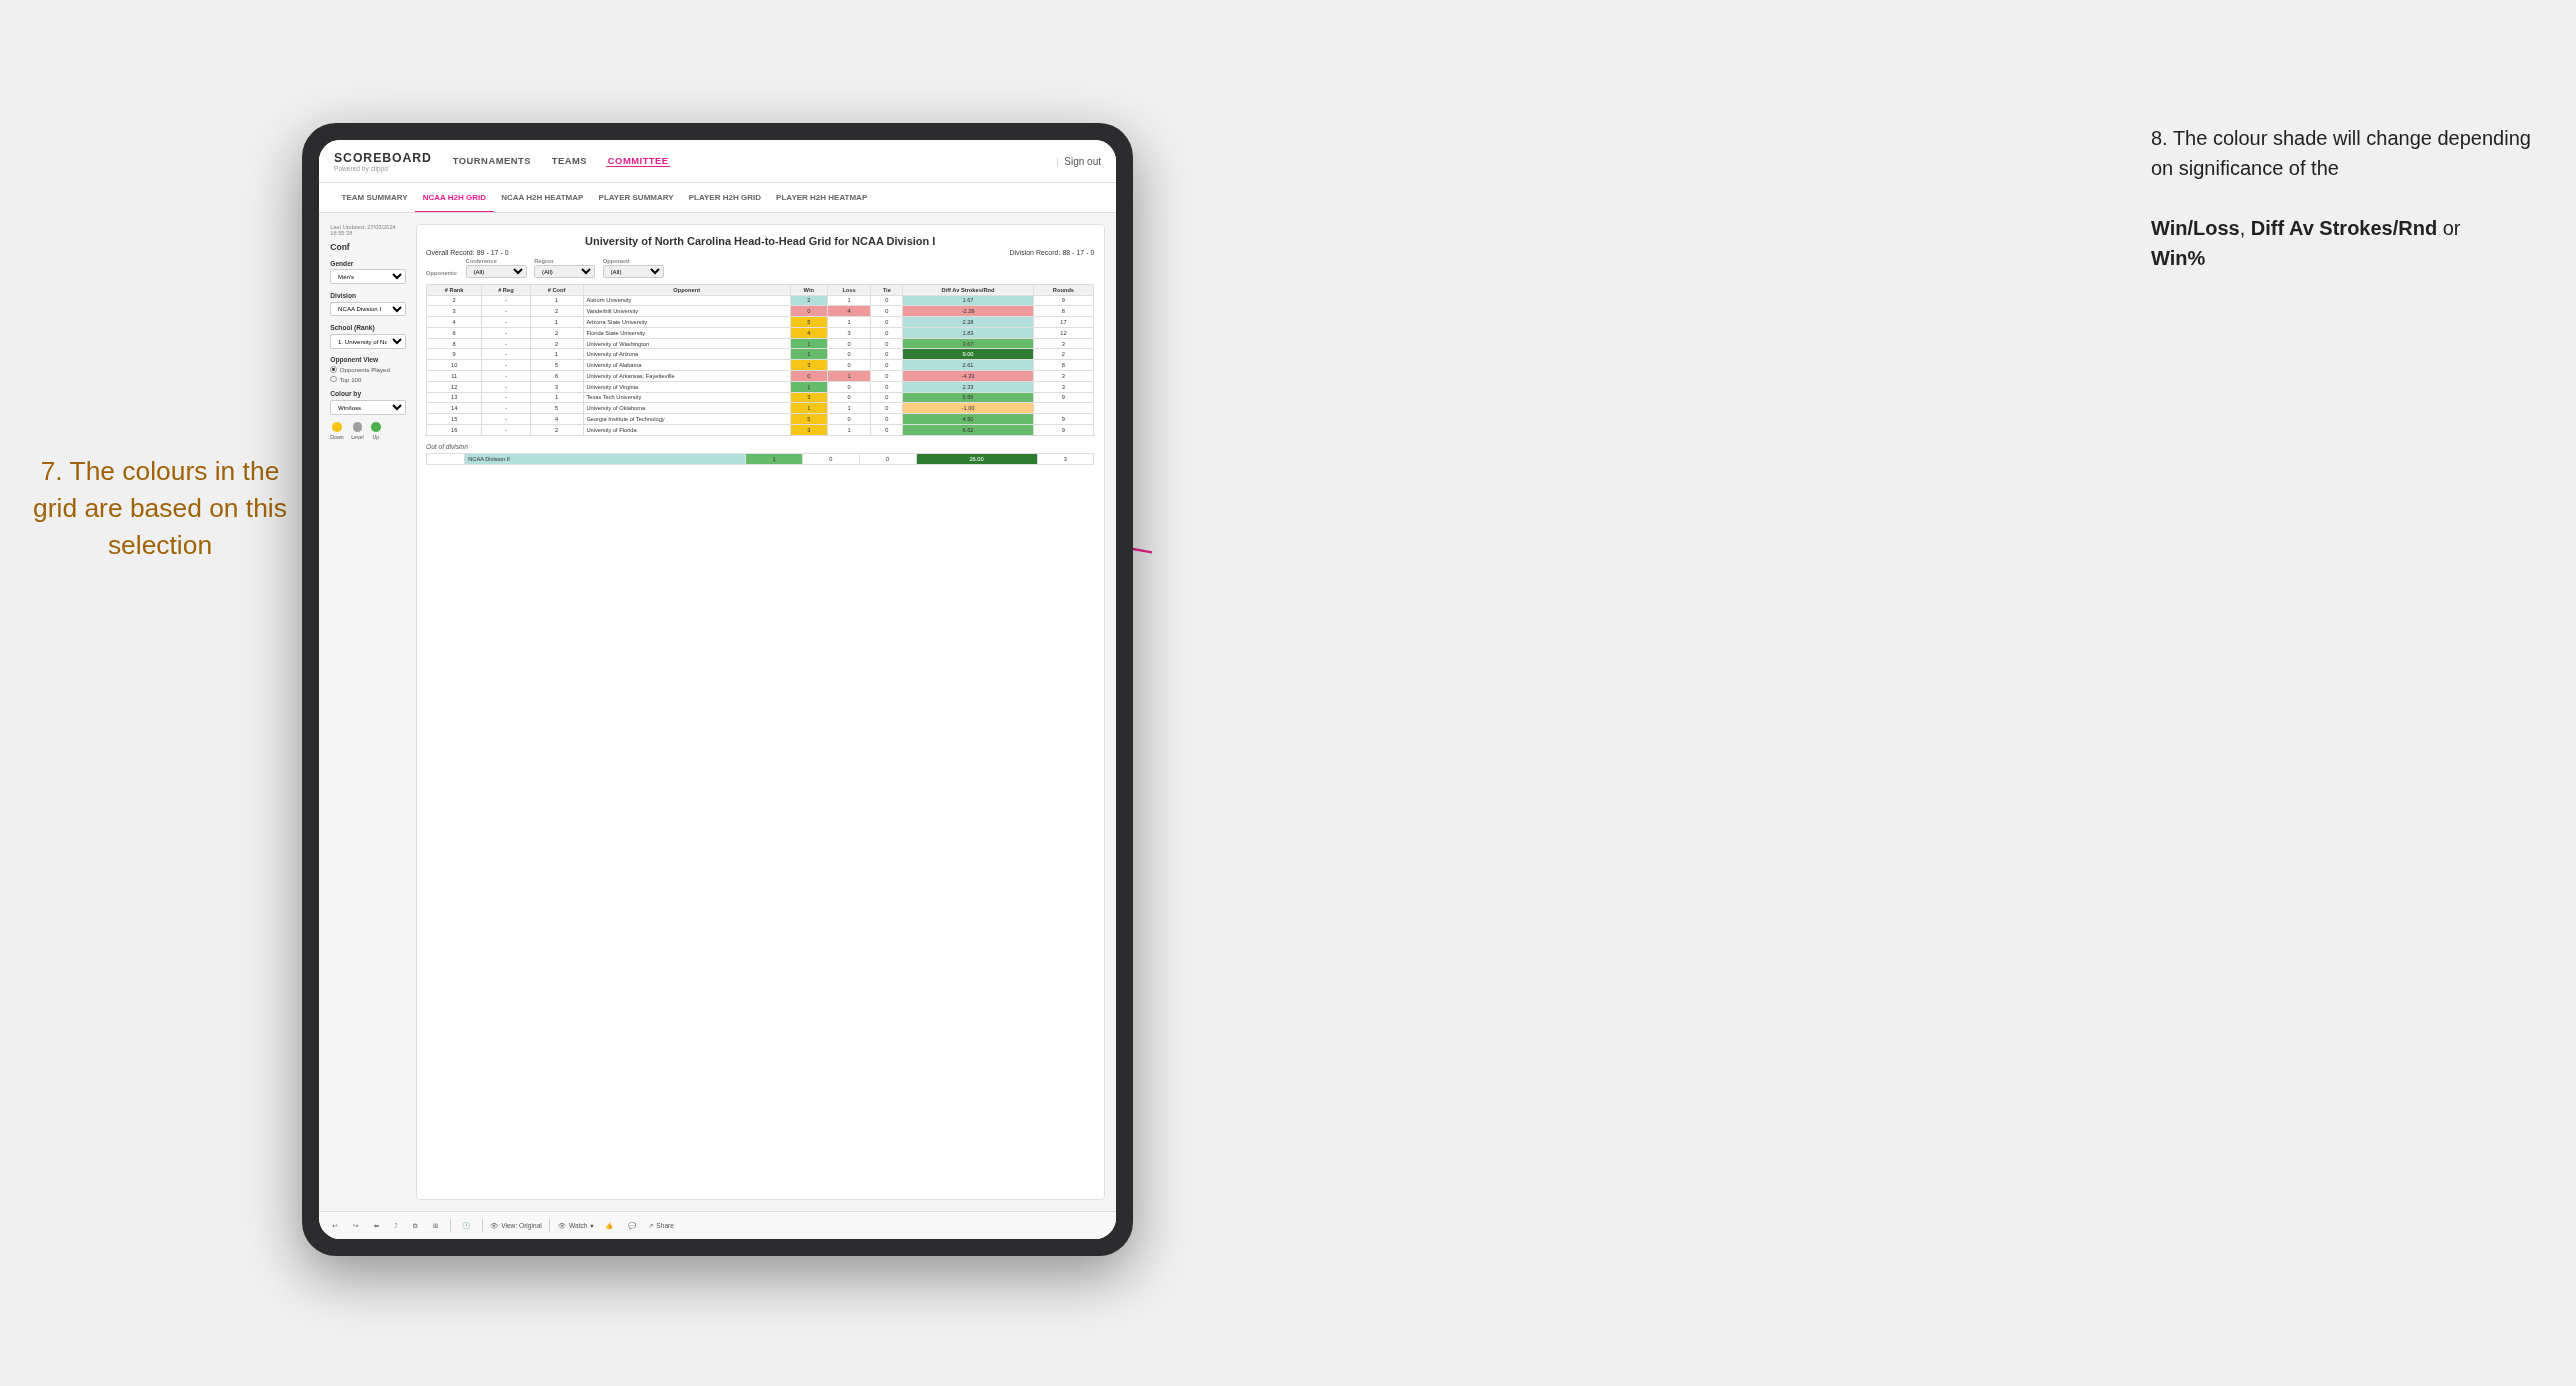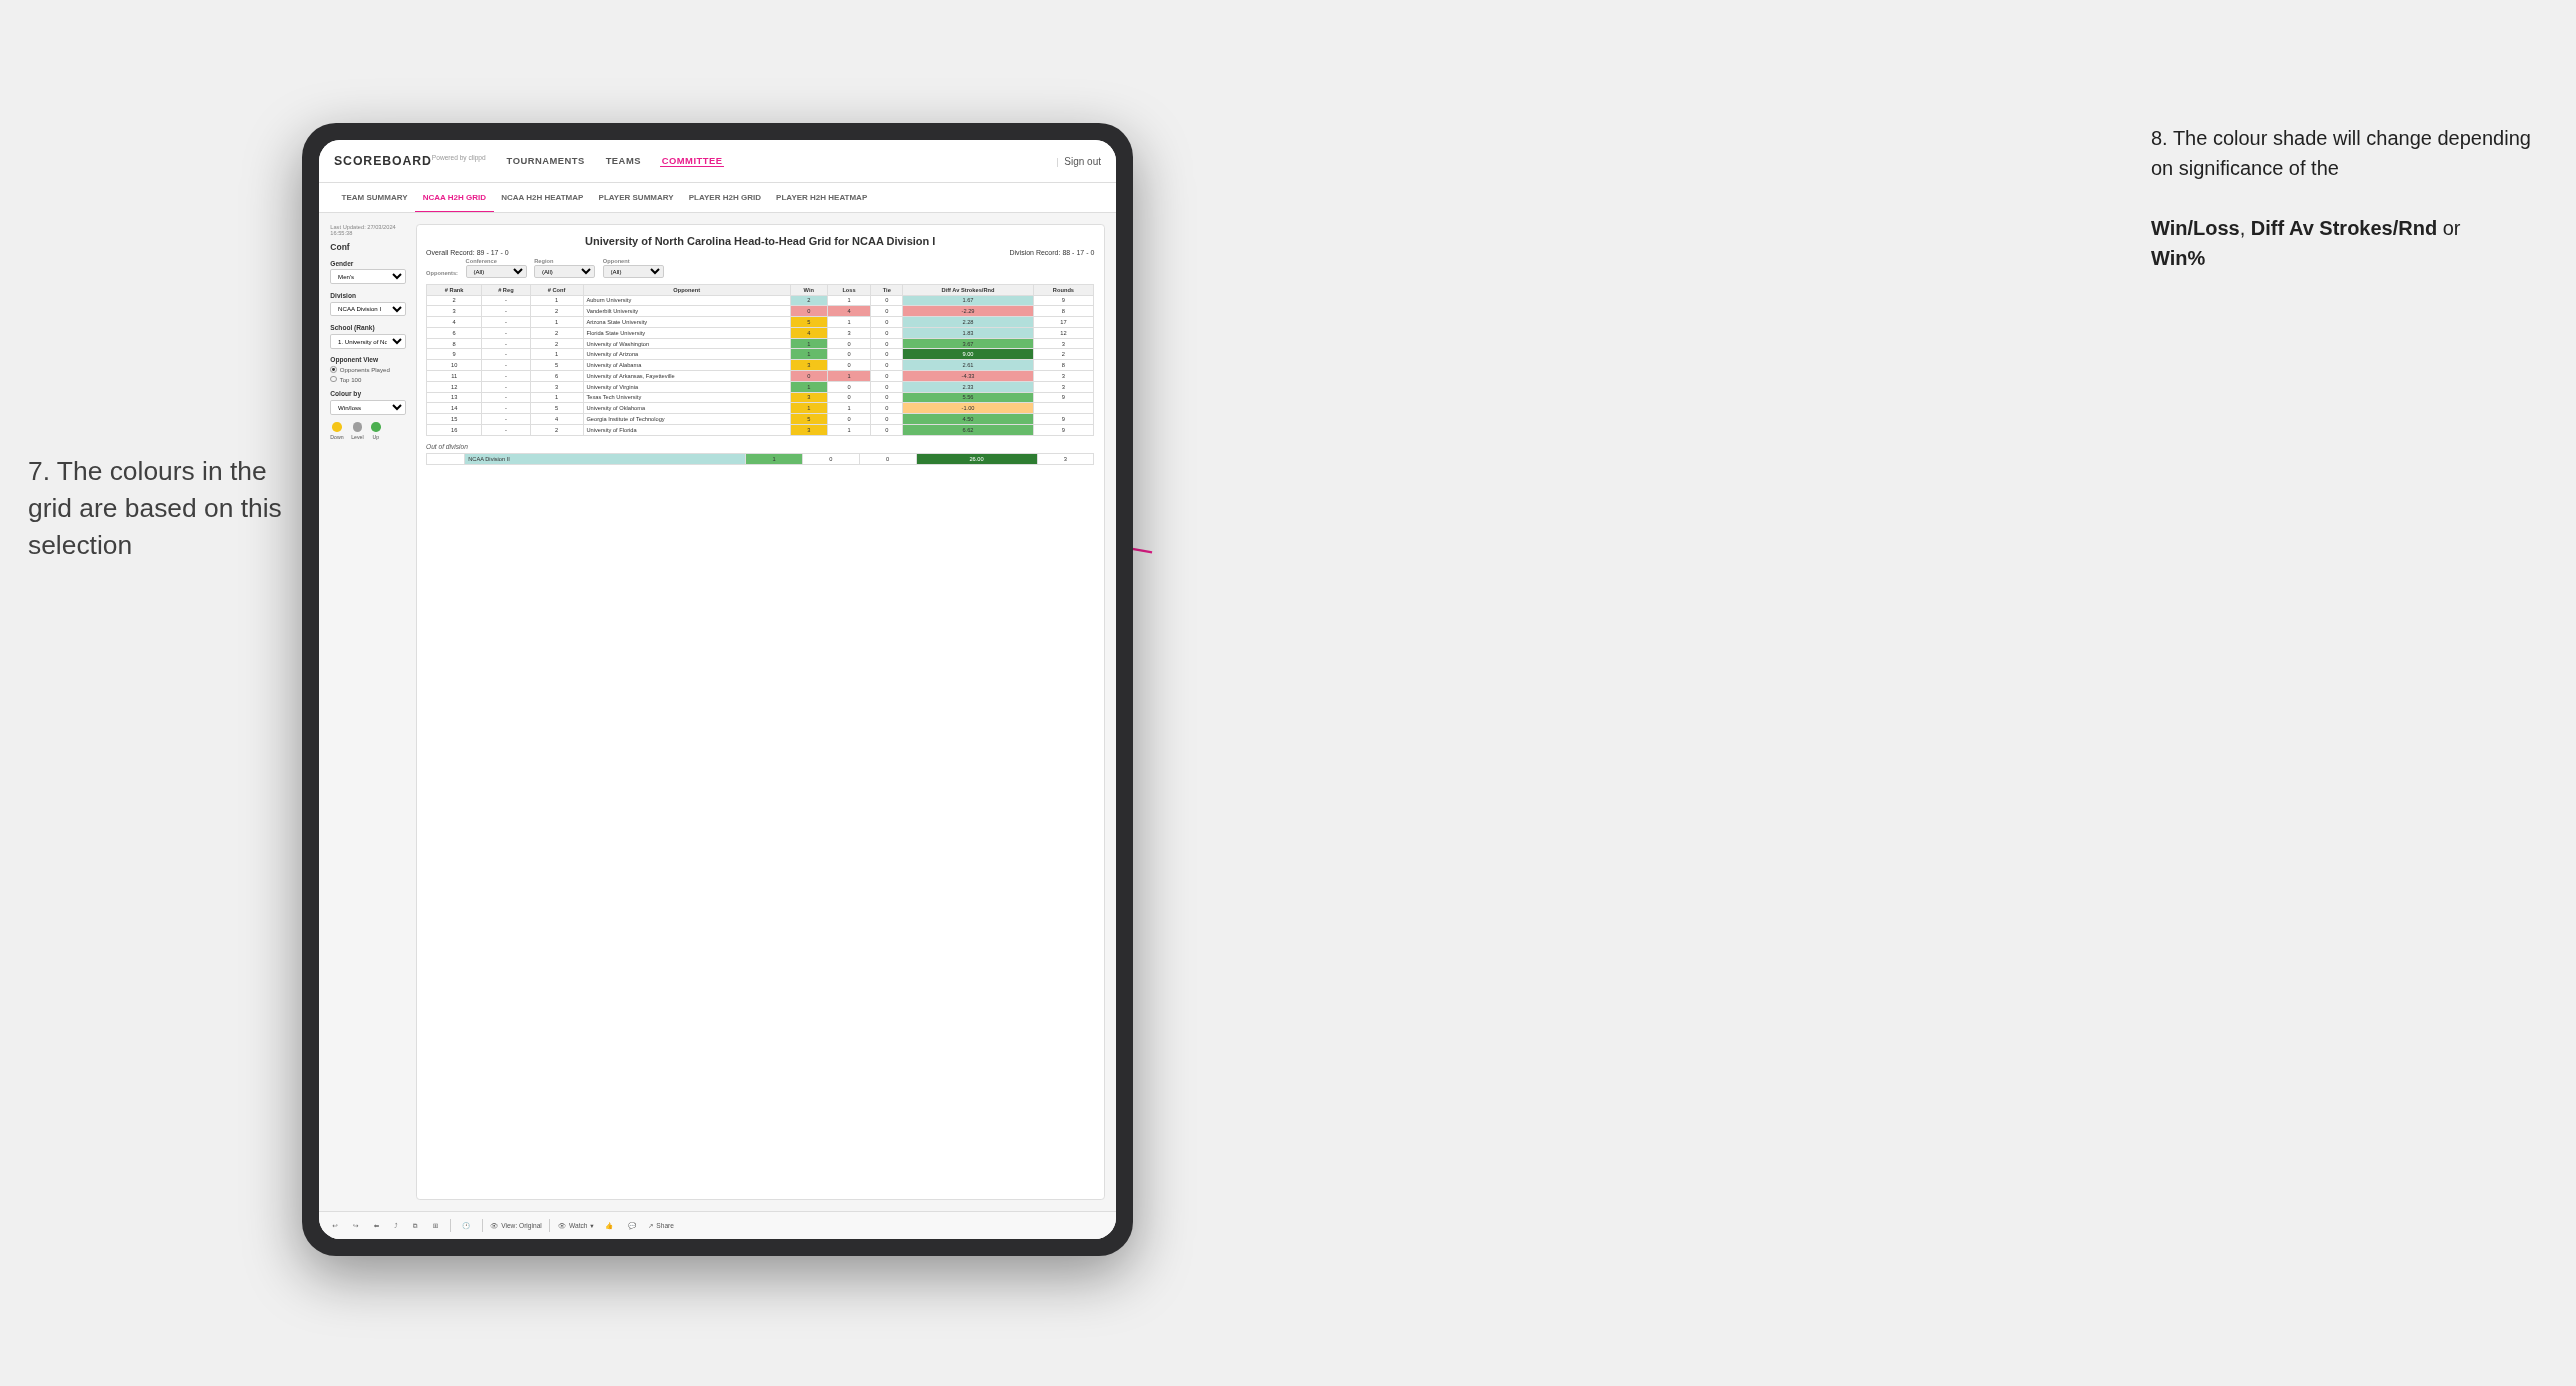--- a/index.html
+++ b/index.html
@@ -13,22 +13,23 @@
     }
 
     
     .annotation-left {
       position: absolute;
       left: 28px;
       top: 453px;
       width: 264px;
       font-size: 26.4px;
       font-weight: 500;
-      color: #404040;
+      color: #a16207;
       line-height: 1.4;
+      text-align: center;
     }
     .annotation-right {
       position: absolute;
       right: 28px;
       top: 123px;
       width: 397px;
       font-size: 20px;
       font-weight: 500;
       color: #222;
       line-height: 1.5;
@@ -64,21 +65,21 @@
       background: #fff;
       border-bottom: 0.9px solid #ddd;
       padding: 0 15px;
       display: flex;
       align-items: center;
       height: 43px;
       flex-shrink: 0;
     }
     .logo-area {
       display: flex;
-      flex-direction: row;
+      flex-direction: column;
       margin-right: 19px;
     }
     .logo-text {
       font-size: 12.3px;
       font-weight: 900;
       color: #333;
       letter-spacing: 0.9px;
     }
     .logo-sub {
       font-size: 6.6px;

